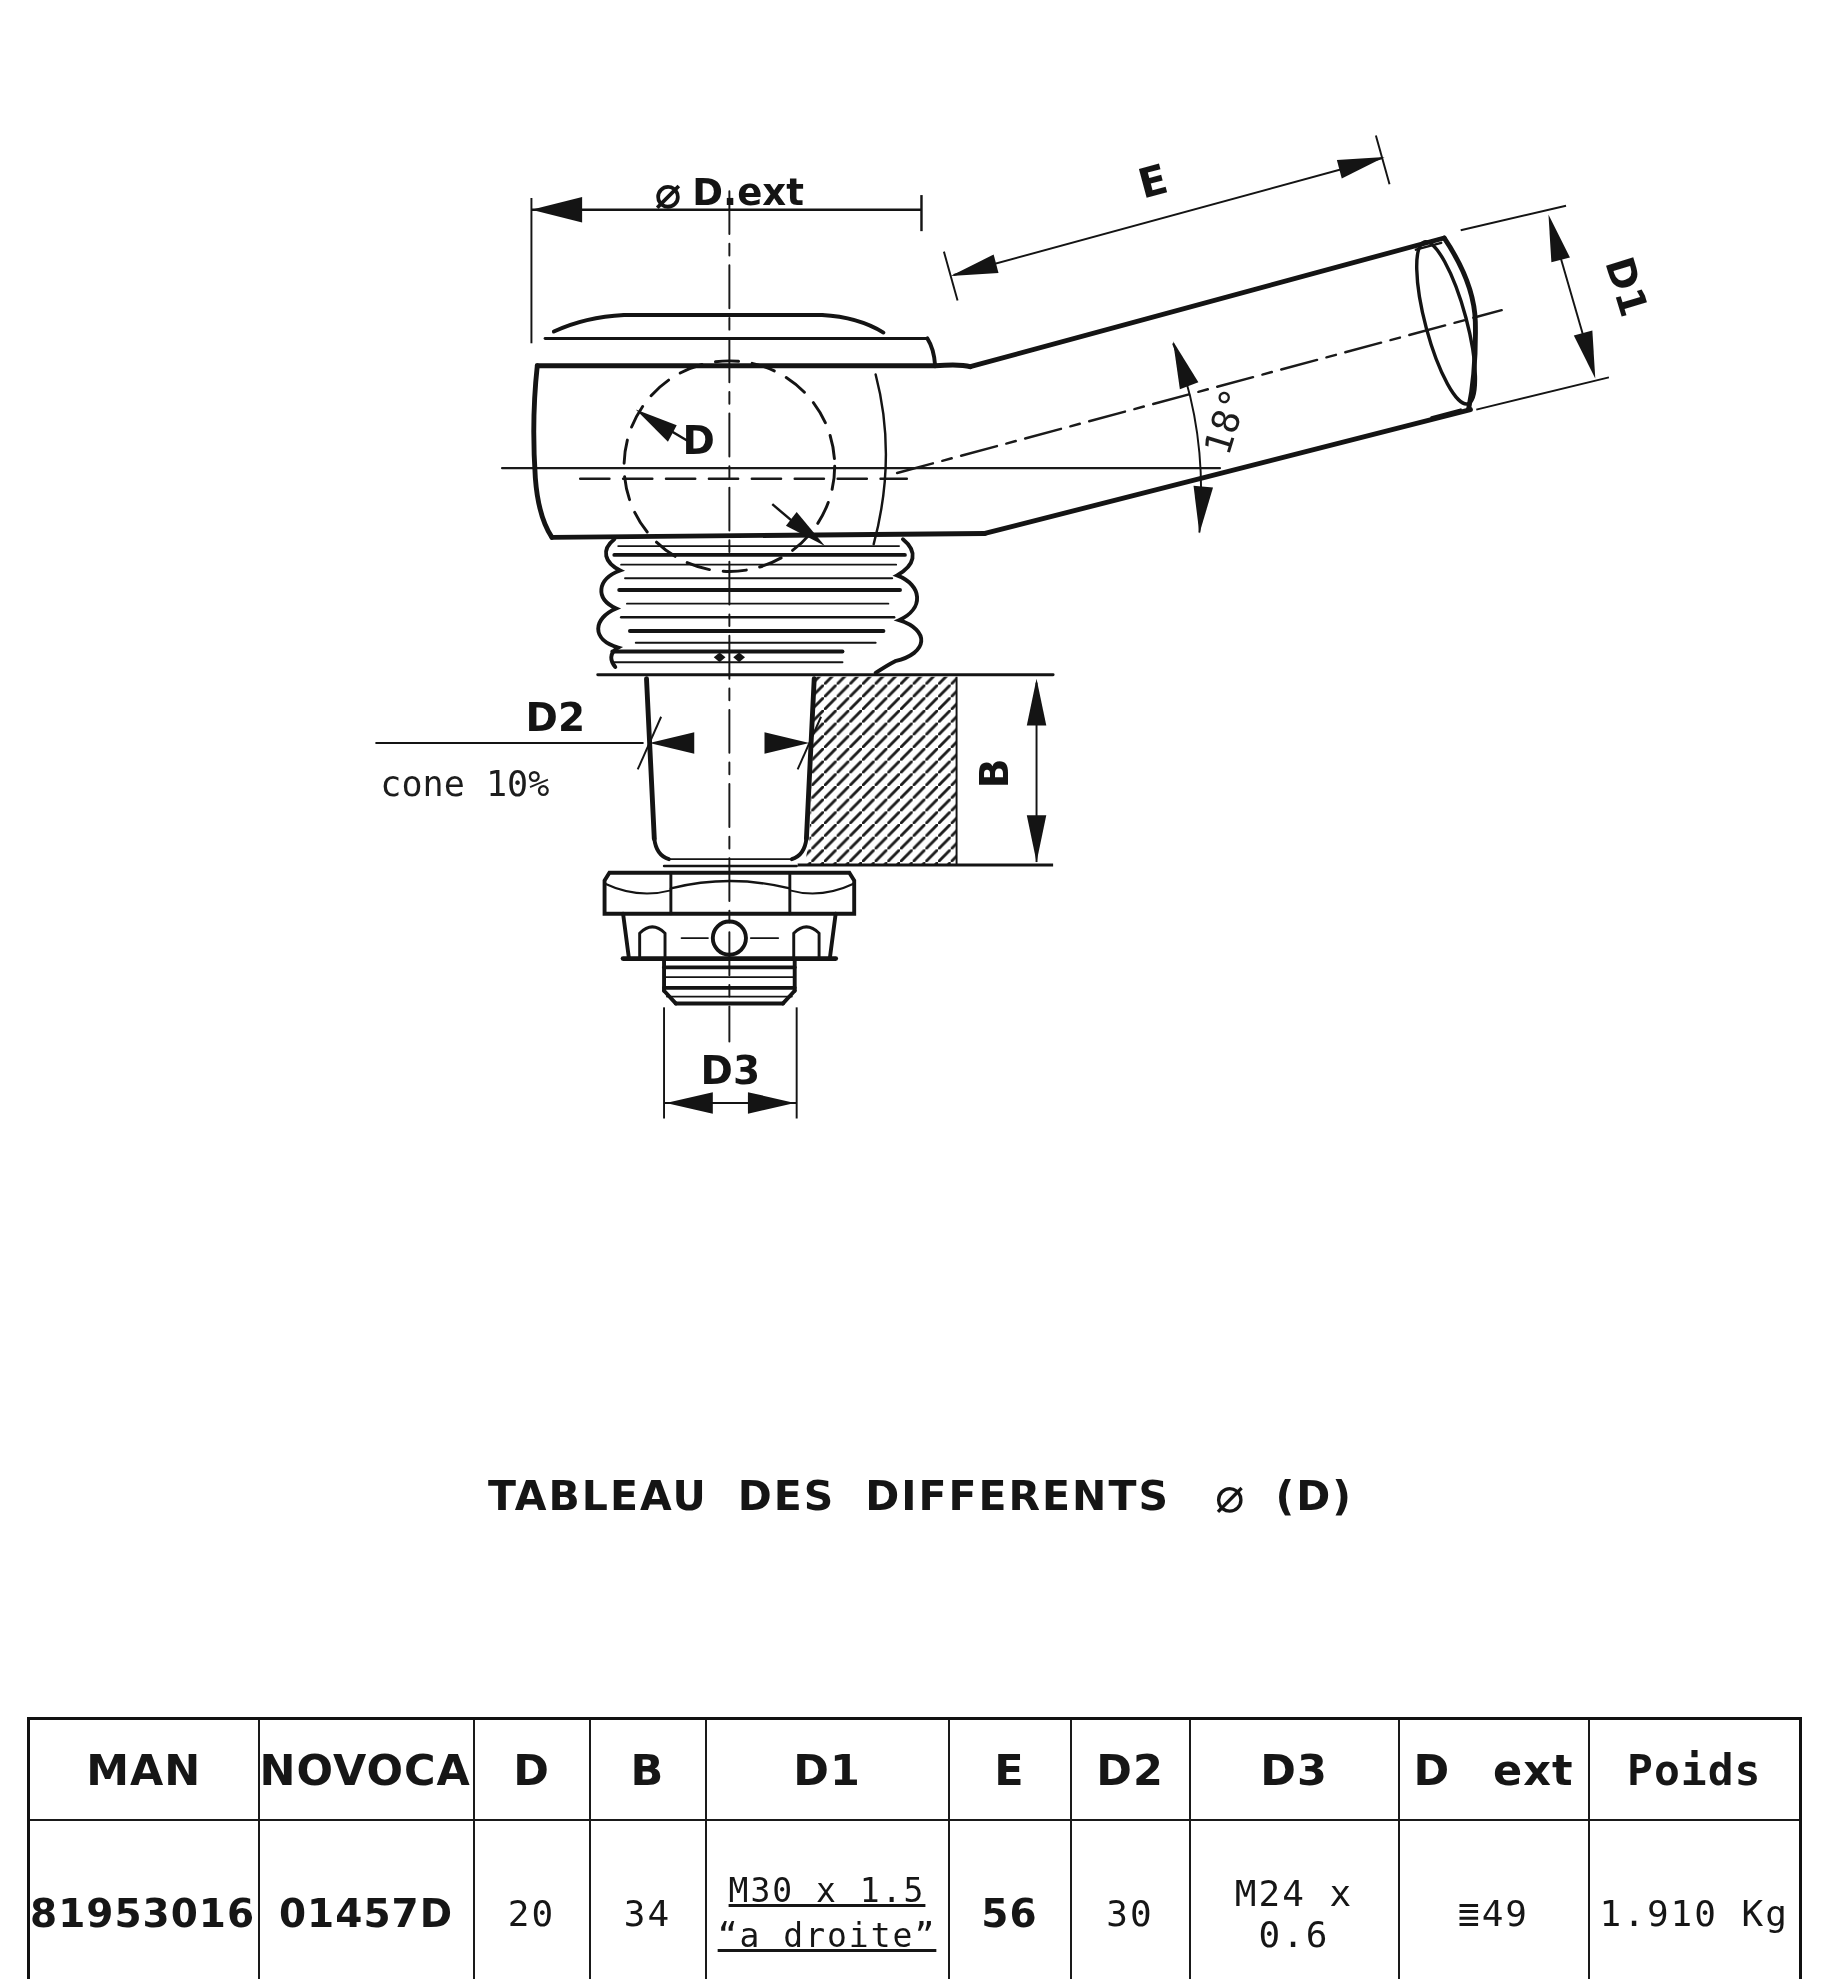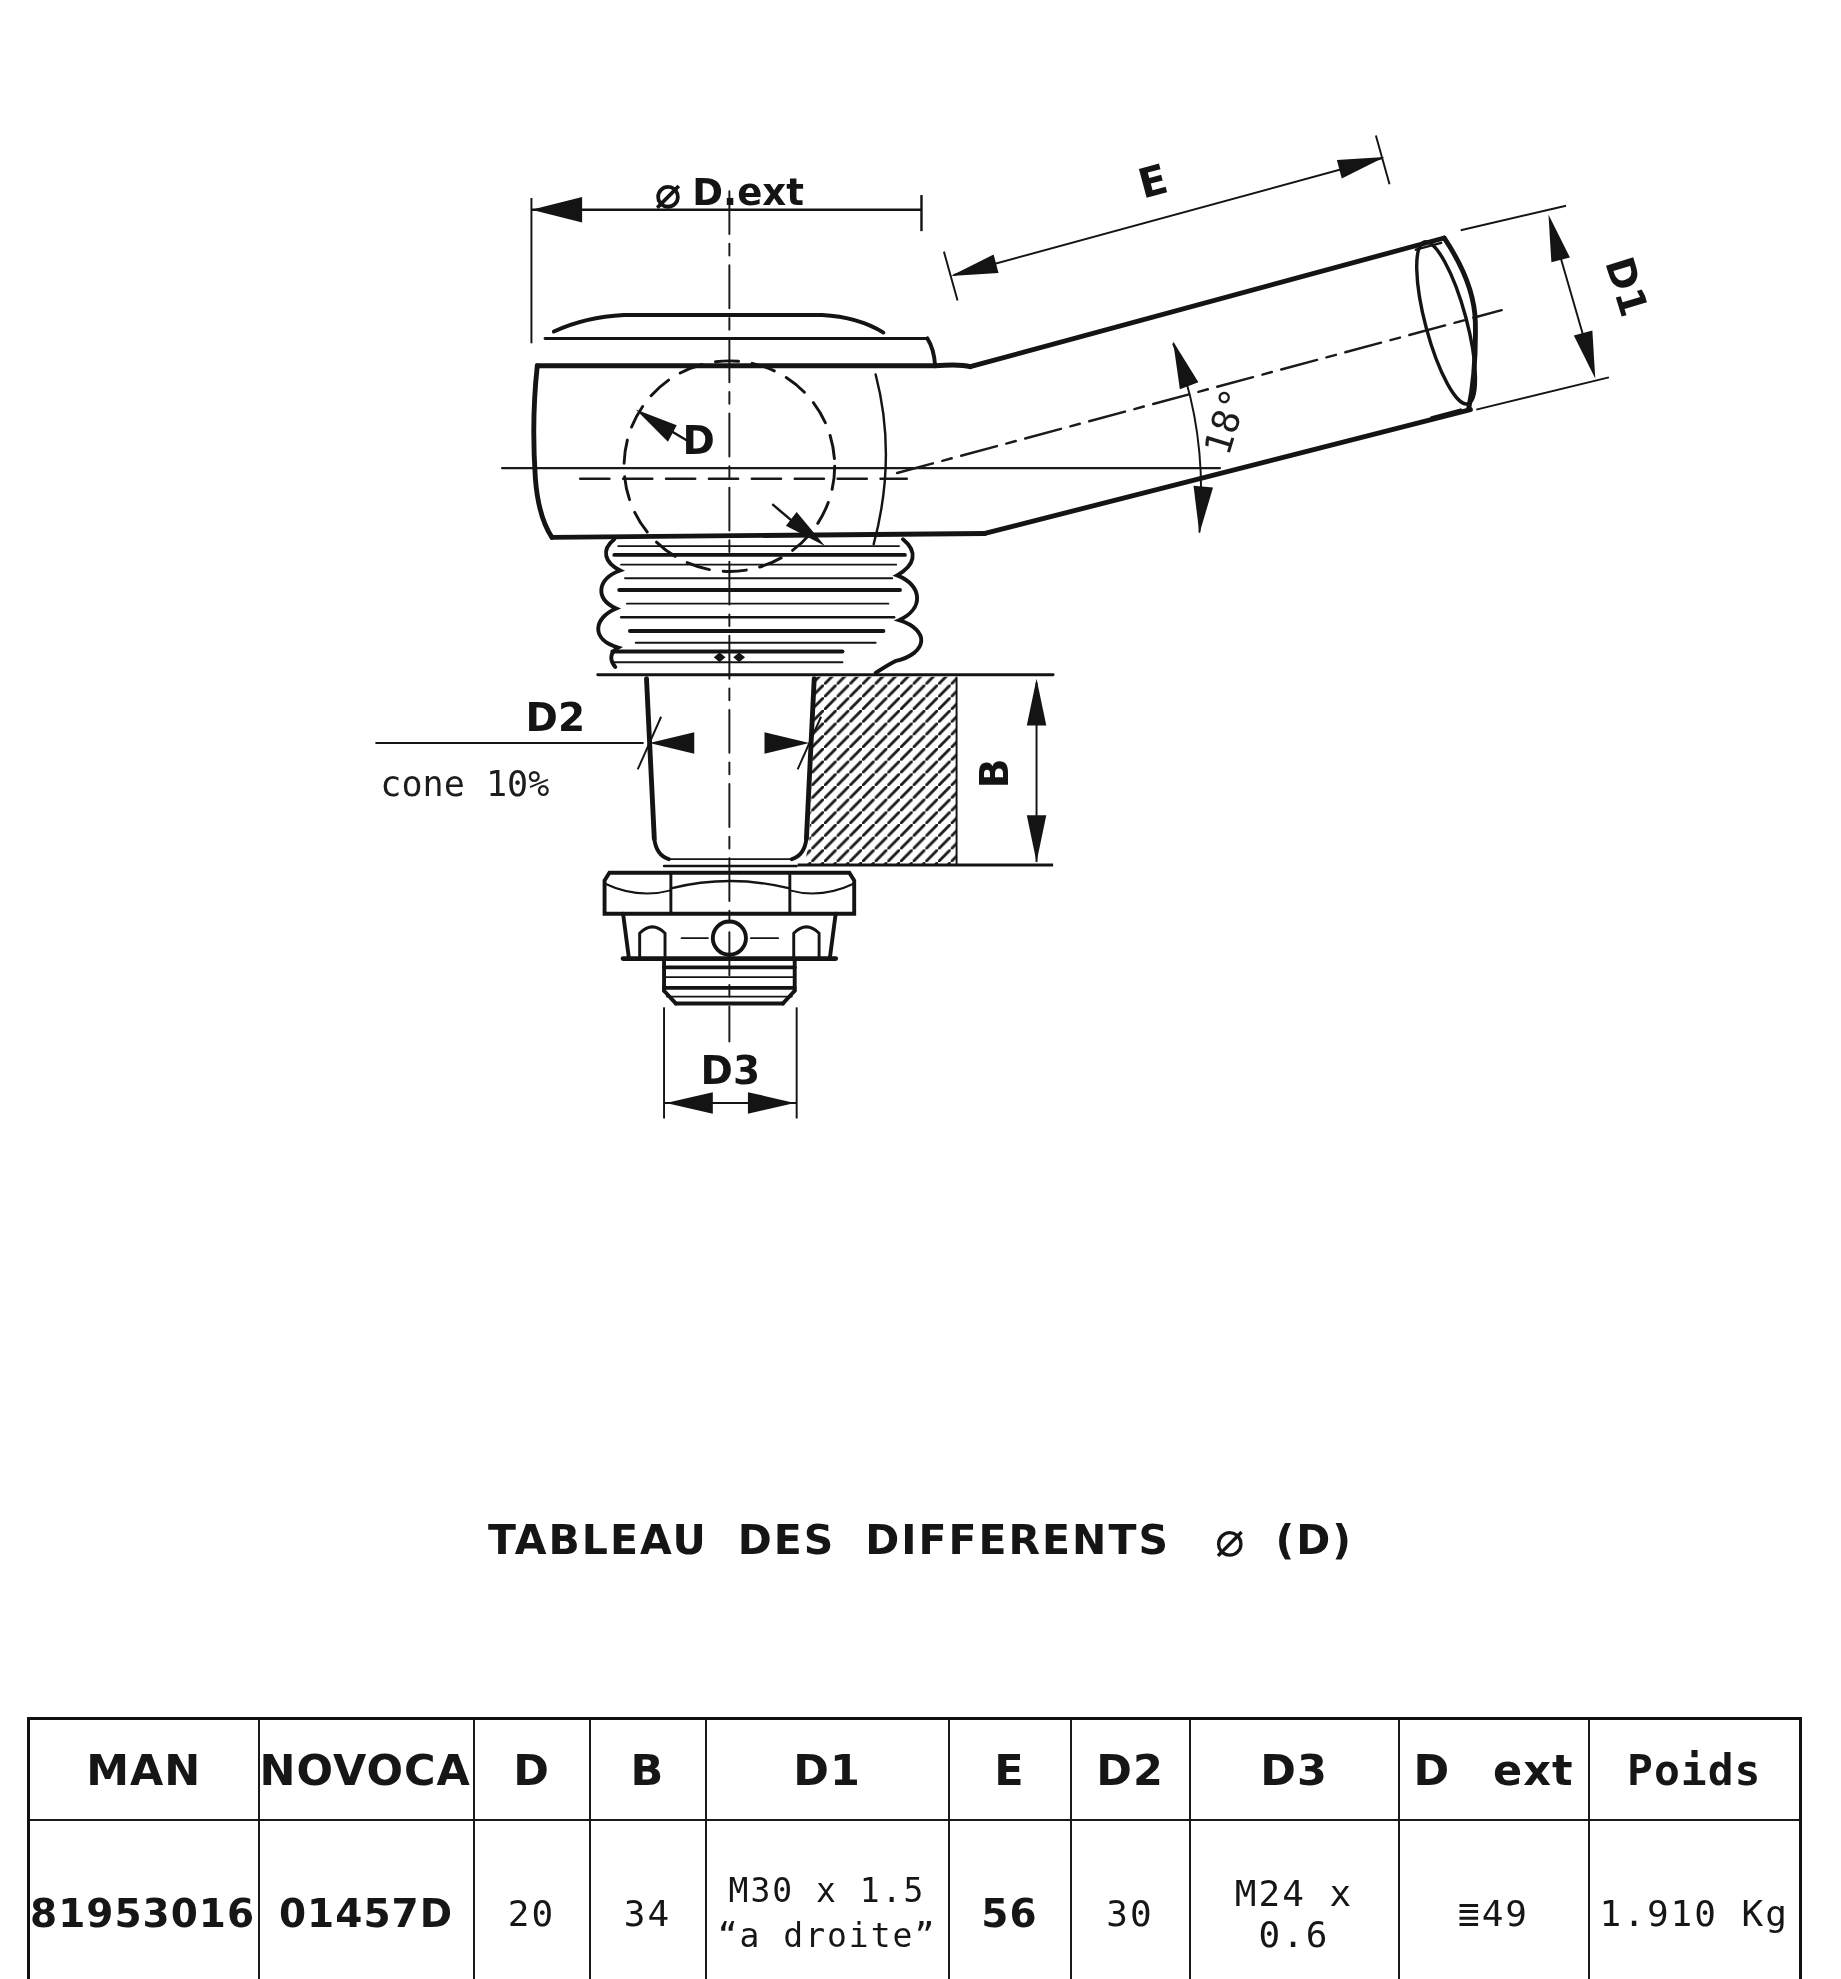--- a/index.html
+++ b/index.html
@@ -6,40 +6,40 @@
   .page{
     position:relative;width:1841px;height:1980px;background:#ffffff;
     color:#141414;font-family:"DejaVu Sans",sans-serif;overflow:hidden;
   }
   .drawing-svg{position:absolute;left:0;top:0;}
   .svg-label{font-family:"DejaVu Sans",sans-serif;font-weight:bold;fill:#141414;}
   .svg-label-thin{font-family:"DejaVu Sans Mono","DejaVu Sans",monospace;font-weight:normal;fill:#1d1d1d;}
   .title-row{
     position:absolute;left:0;top:1465px;width:100%;
     display:flex;justify-content:center;align-items:baseline;
-    font-weight:bold;font-size:41px;letter-spacing:2px;word-spacing:13.7px;color:#151515;margin-top:44px;
+    font-weight:bold;font-size:41px;letter-spacing:2px;word-spacing:13.7px;color:#151515;
   }
   .title-dia{font-weight:normal;font-size:49px;margin:0 29px 0 45px;transform:translateY(2px);}
   .title-suffix{font-size:41px;}
   table.spec{
     position:absolute;left:27px;top:1717px;width:1771px;
     border-collapse:collapse;table-layout:fixed;background:#fff;
   }
   table.spec th, table.spec td{
     border:2.4px solid #1a1a1a;text-align:center;vertical-align:middle;
     padding:0;overflow:hidden;color:#161616;
   }
   table.spec{border:3.9px solid #111;}
   table.spec th{height:99px;font-size:43px;font-weight:bold;letter-spacing:1px;}
   table.spec td{height:185px;}
   th.h-poids{font-family:"DejaVu Sans Mono","DejaVu Sans",monospace;font-weight:normal;font-size:35px;letter-spacing:2px;}
   th.h-dext{word-spacing:27px;}
   .v-bold{font-weight:bold;font-size:39px;letter-spacing:1px;}
   .v-thin{font-family:"DejaVu Sans Mono","DejaVu Sans",monospace;font-weight:normal;font-size:36px;letter-spacing:2px;}
-  .d1-cell div{line-height:1.35;font-size:33px;}
+  .d1-cell div{line-height:1.35;font-size:33px;text-decoration:underline;}
 </style>
 </head>
 <body>
 
 <div class="page">
 
   <svg class="drawing-svg" width="1841" height="1219" viewBox="0 0 1888 1250">
     <defs>
       <pattern id="hatch" patternUnits="userSpaceOnUse" width="13" height="13">
         <path d="M-3,16 L16,-3" stroke="#1c1c1c" stroke-width="3"></path>

